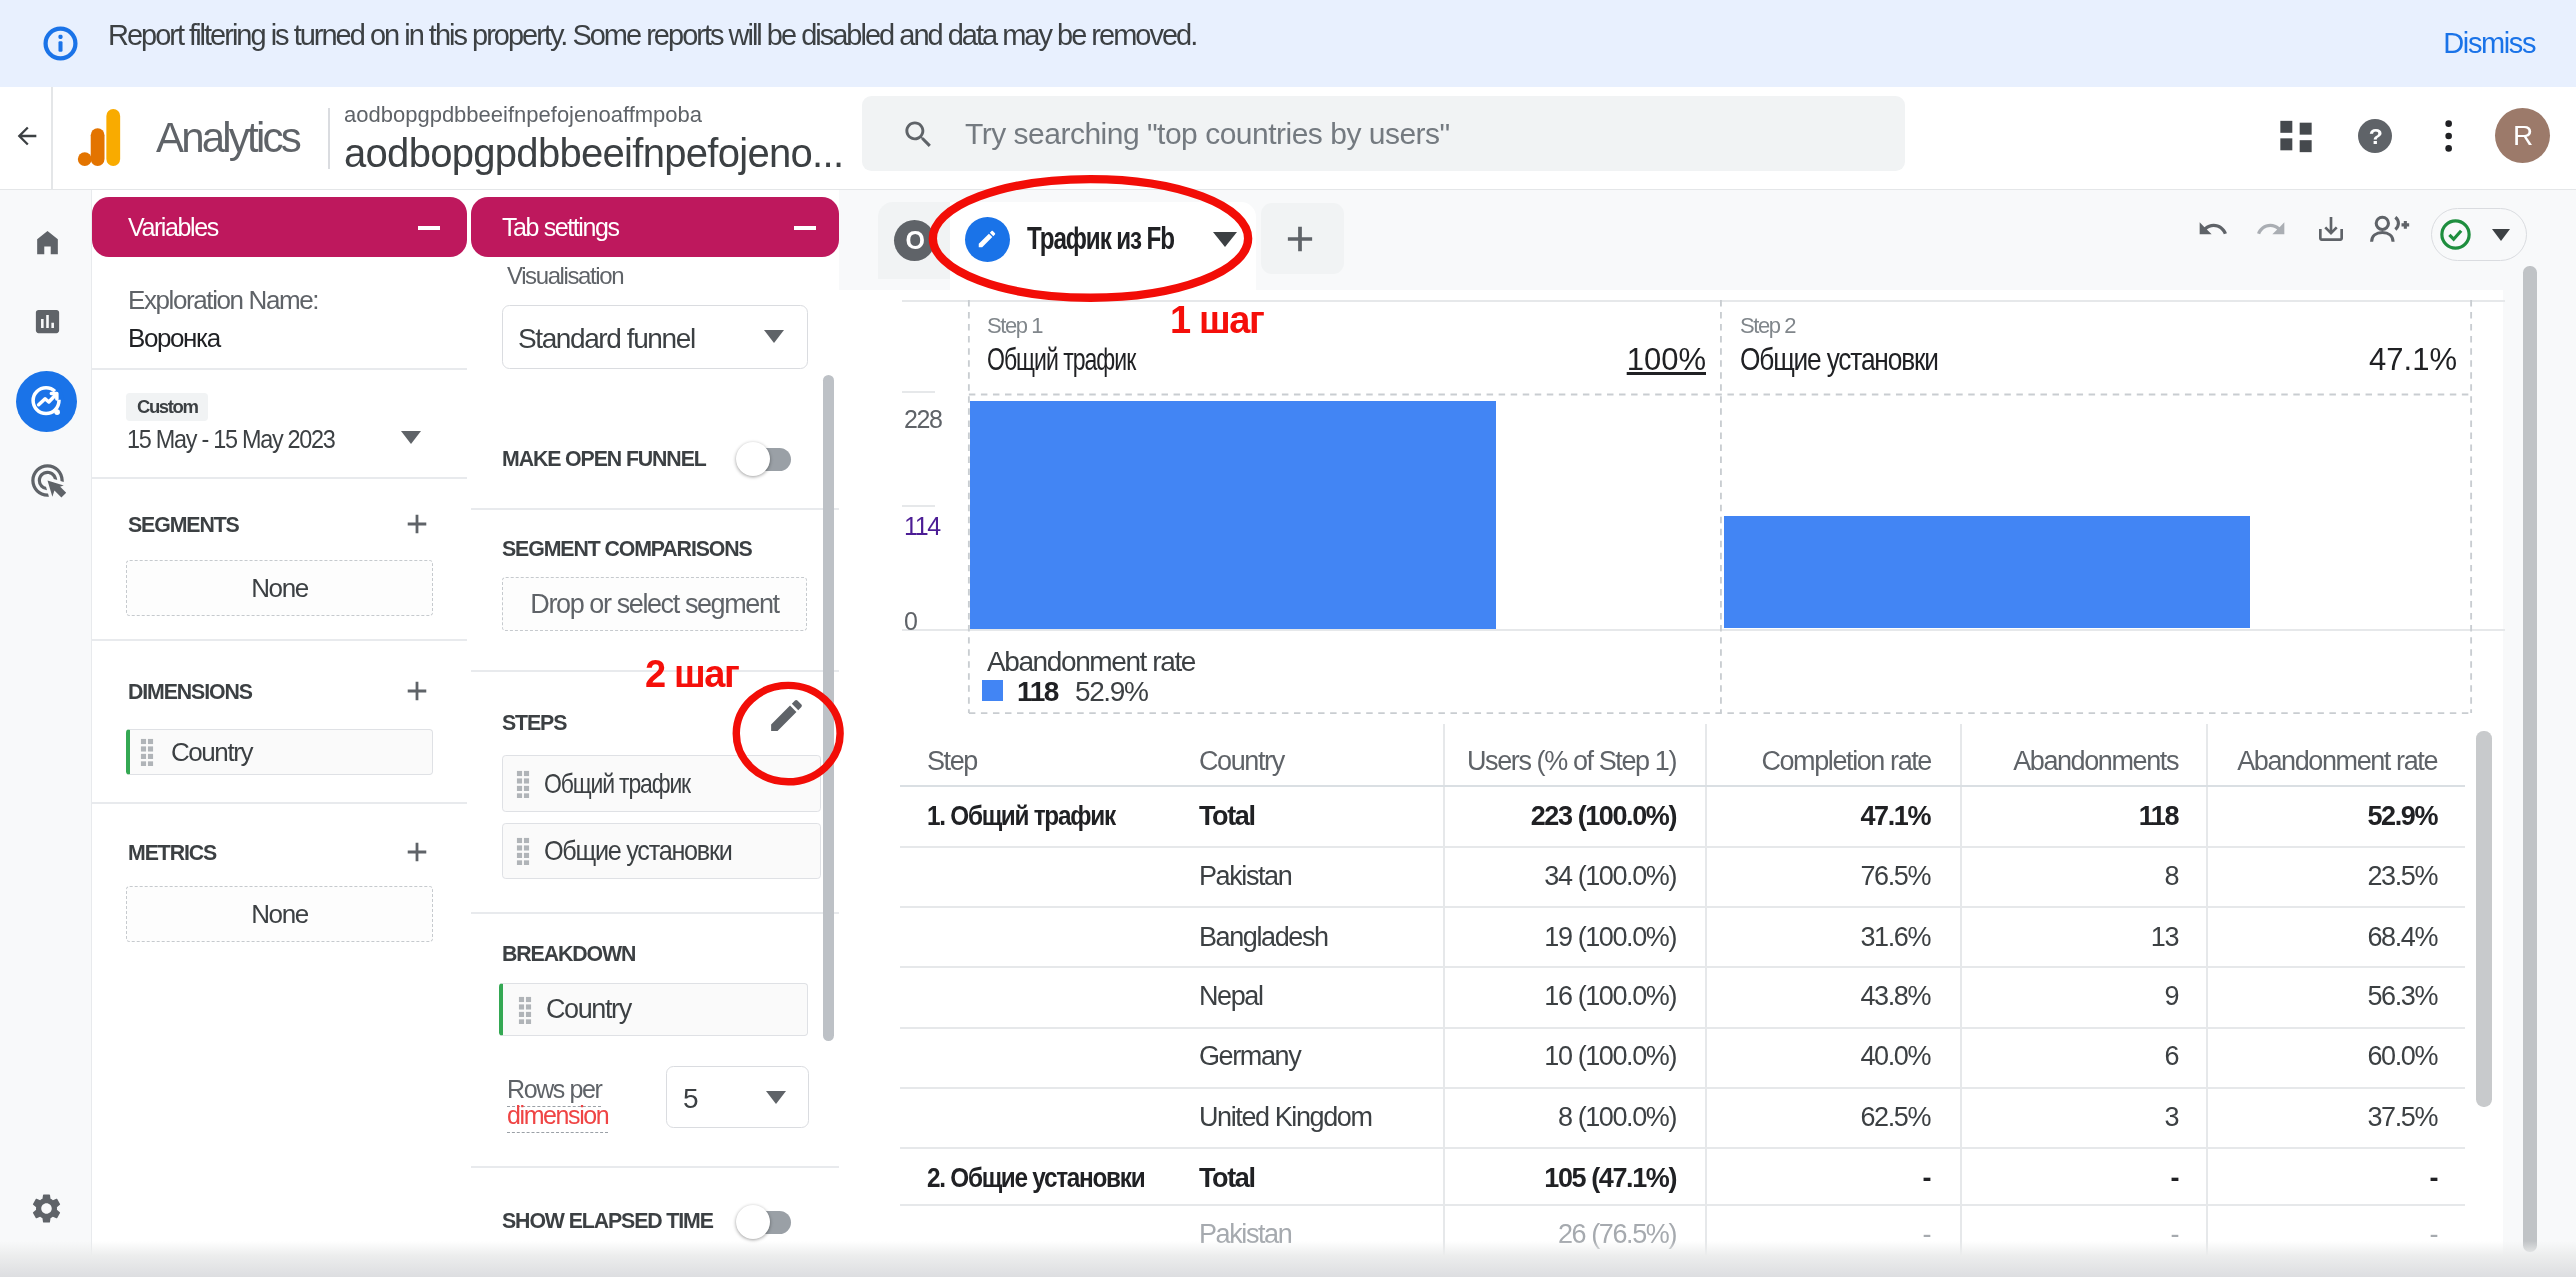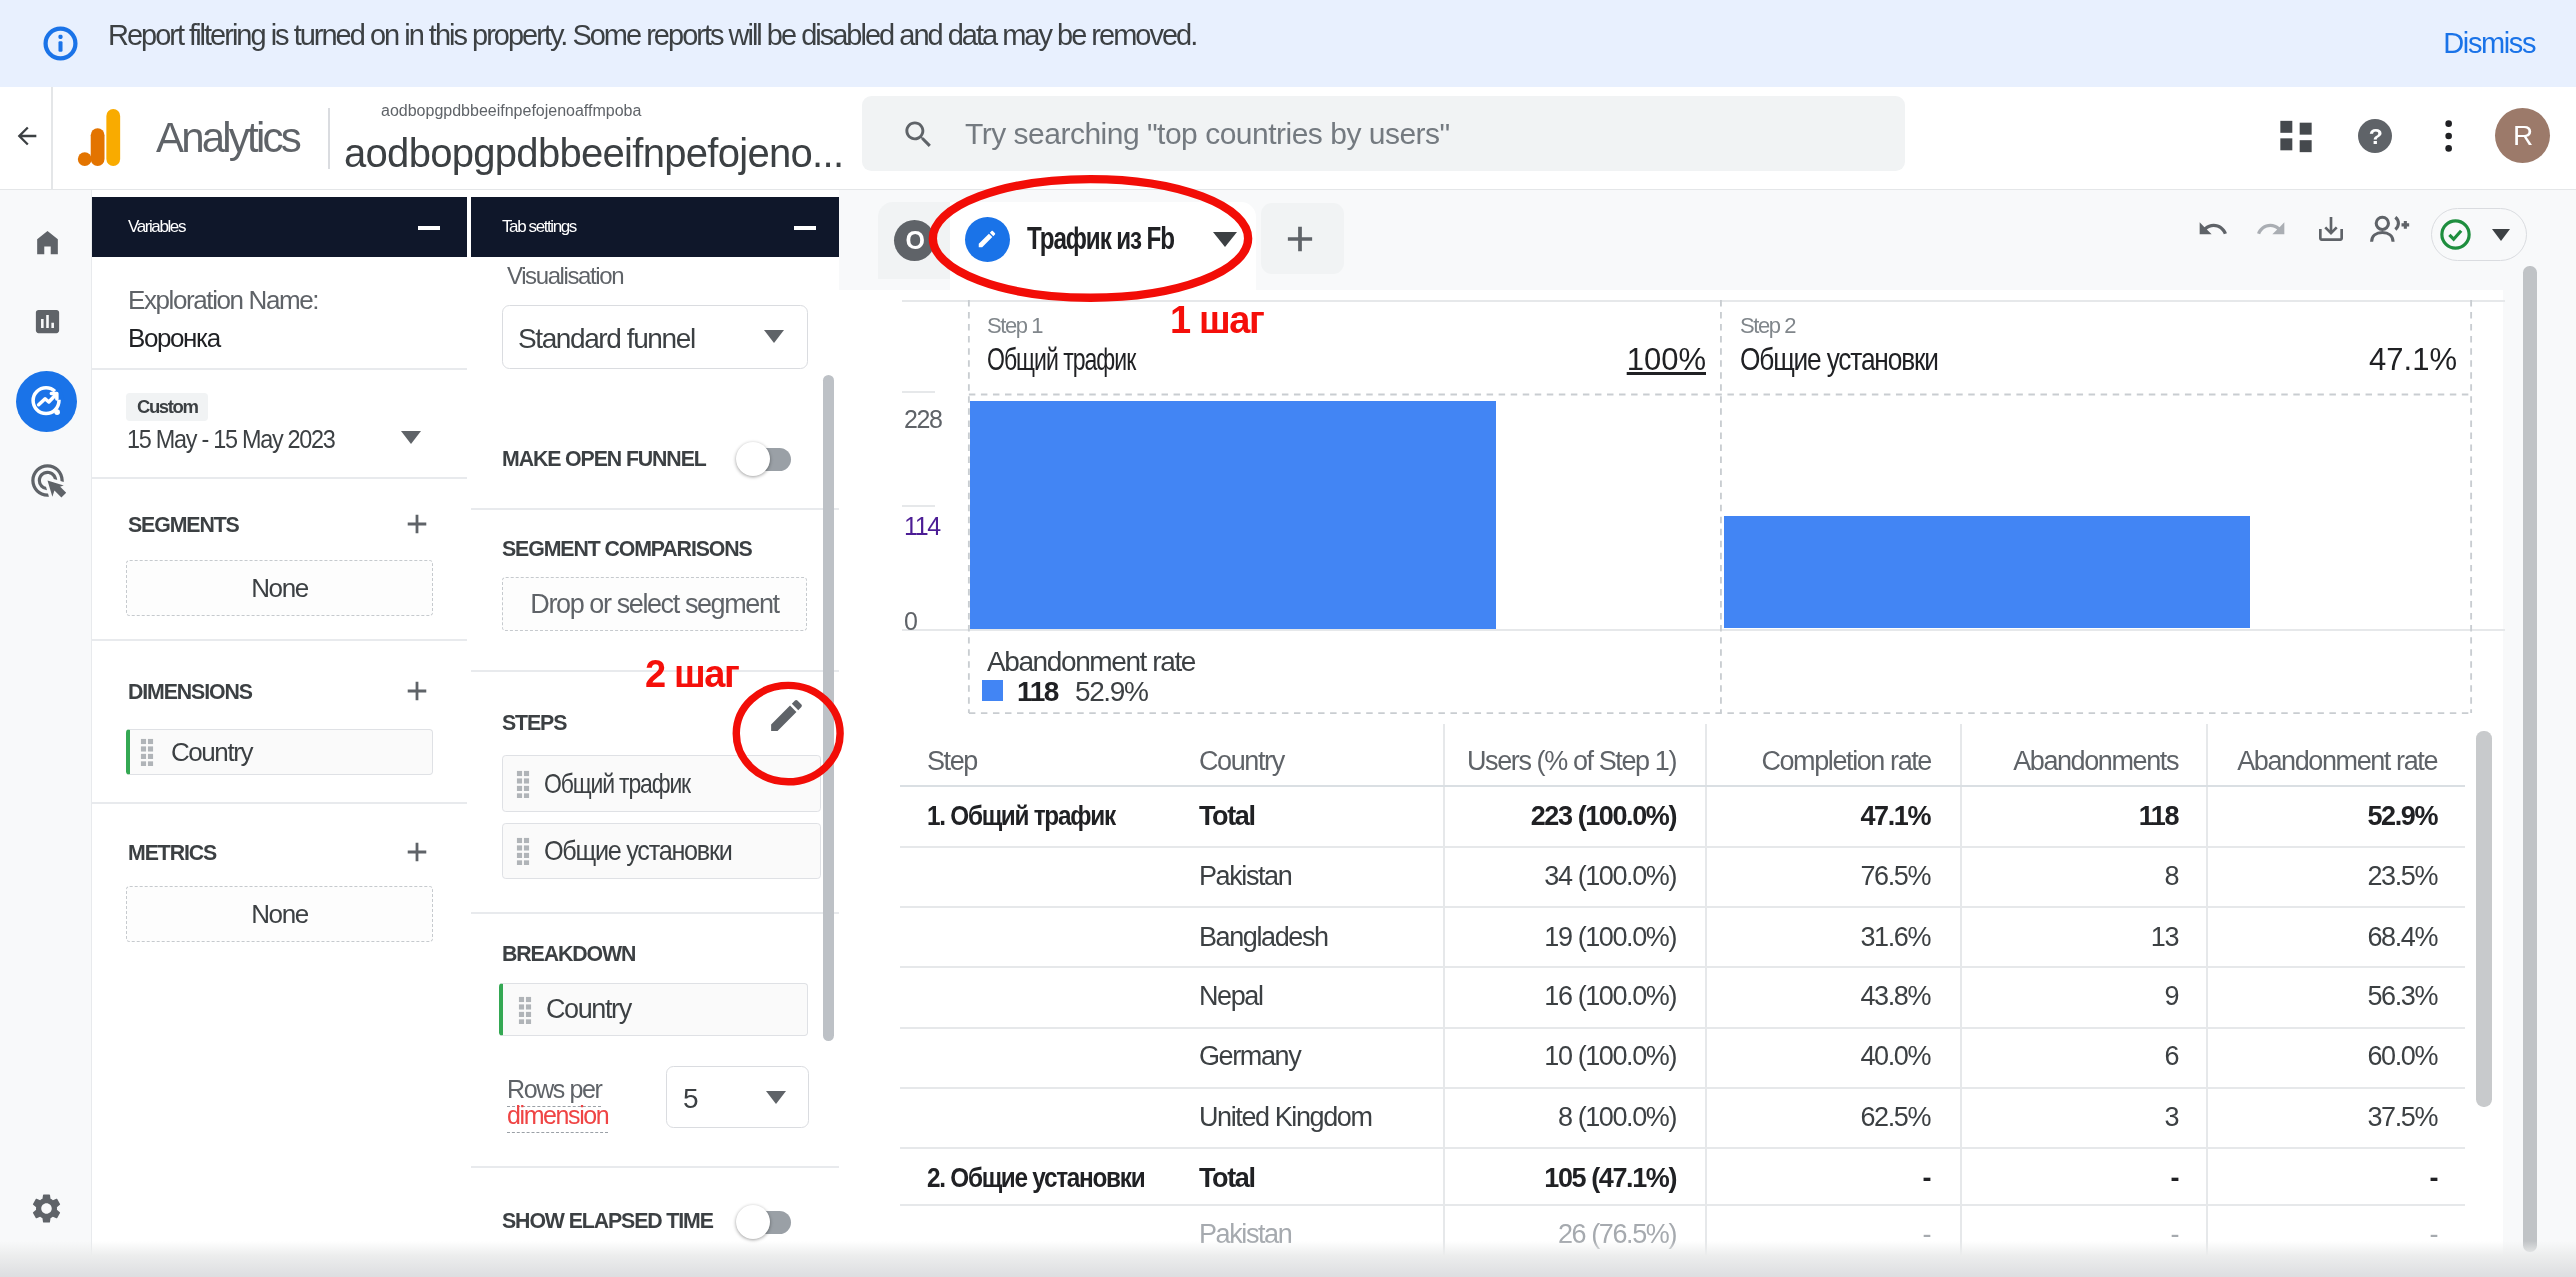--- a/index.html
+++ b/index.html
@@ -15,30 +15,30 @@
   
   .banner { left:0; top:0; width:2576px; height:87px; background:#e8f0fe; }
   .banner-text { left:108px; top:0; height:71px; font-size:29px; letter-spacing:-2px; color:#3c4043; display:flex; align-items:center; }
   .dismiss { right:41px; top:0; height:87px; font-size:29px; color:#1a73e8; font-weight:500; display:flex; align-items:center;margin-left:36px; }
 
   
   .header { left:0; top:87px; width:2576px; height:103px; background:#fff; border-bottom:1.9px solid #e4e6e8; }
   .hdiv1 { left:51px; top:87px; width:1.9px; height:102px; background:#e4e6e8; }
   .hdiv2 { left:328px; top:108px; width:1.9px; height:61px; background:#dadce0; }
   .analytics { left:156px; top:87px; height:102px; font-size:42px; color:#5f6368; display:flex; align-items:center; letter-spacing:-2.8px; }
-  .prop-small { left:344px; top:102px; font-size:16px; color:#5f6368; letter-spacing:0;margin-left:37px; }
+  .prop-small { left:344px; top:102px; font-size:22px; color:#5f6368; letter-spacing:0; }
   .prop-big { left:344px; top:131px; font-size:40px; color:#3c4043; letter-spacing:-0.7px; }
   .search { left:862px; top:96px; width:1043px; height:75px; background:#f1f3f4; border-radius:9.3px; }
   .search-ph { left:965px; top:96px; height:75px; font-size:30px; letter-spacing:-0.5px; color:#747a80; display:flex; align-items:center; }
 
   
   .rail { left:0; top:190px; width:92px; height:1088px; background:#f8f9fa; border-right:0.9px solid #e8eaed; }
 
   
-  .panel-head { background:#0f172a; color:#fff; font-size:17px; font-weight:500; }
+  .panel-head { background:#be185d; color:#fff; font-size:25px; font-weight:500;border-radius:17px; }
   .vars-head { left:92px; top:197px; width:375px; height:60px; }
   .tabs-head { left:471px; top:197px; width:368px; height:60px; }
   .panel-head .t { position:absolute; left:36px; top:0; height:60px; display:flex; align-items:center; }
   .tabs-head .t { left:31px; }
   .minus { position:absolute; width:22px; height:3.7px; background:#fff; top:29px; }
   .vars-body { left:92px; top:257px; width:375px; height:1021px; background:#fff; }
   .tabs-body { left:471px; top:257px; width:368px; height:1021px; background:#fff; }
 
   .sec-label { font-size:21.3px; color:#3c4043; font-weight:bold; letter-spacing:-1.1px; }
   .grey-label { font-size:24px; color:#5f6368; }

